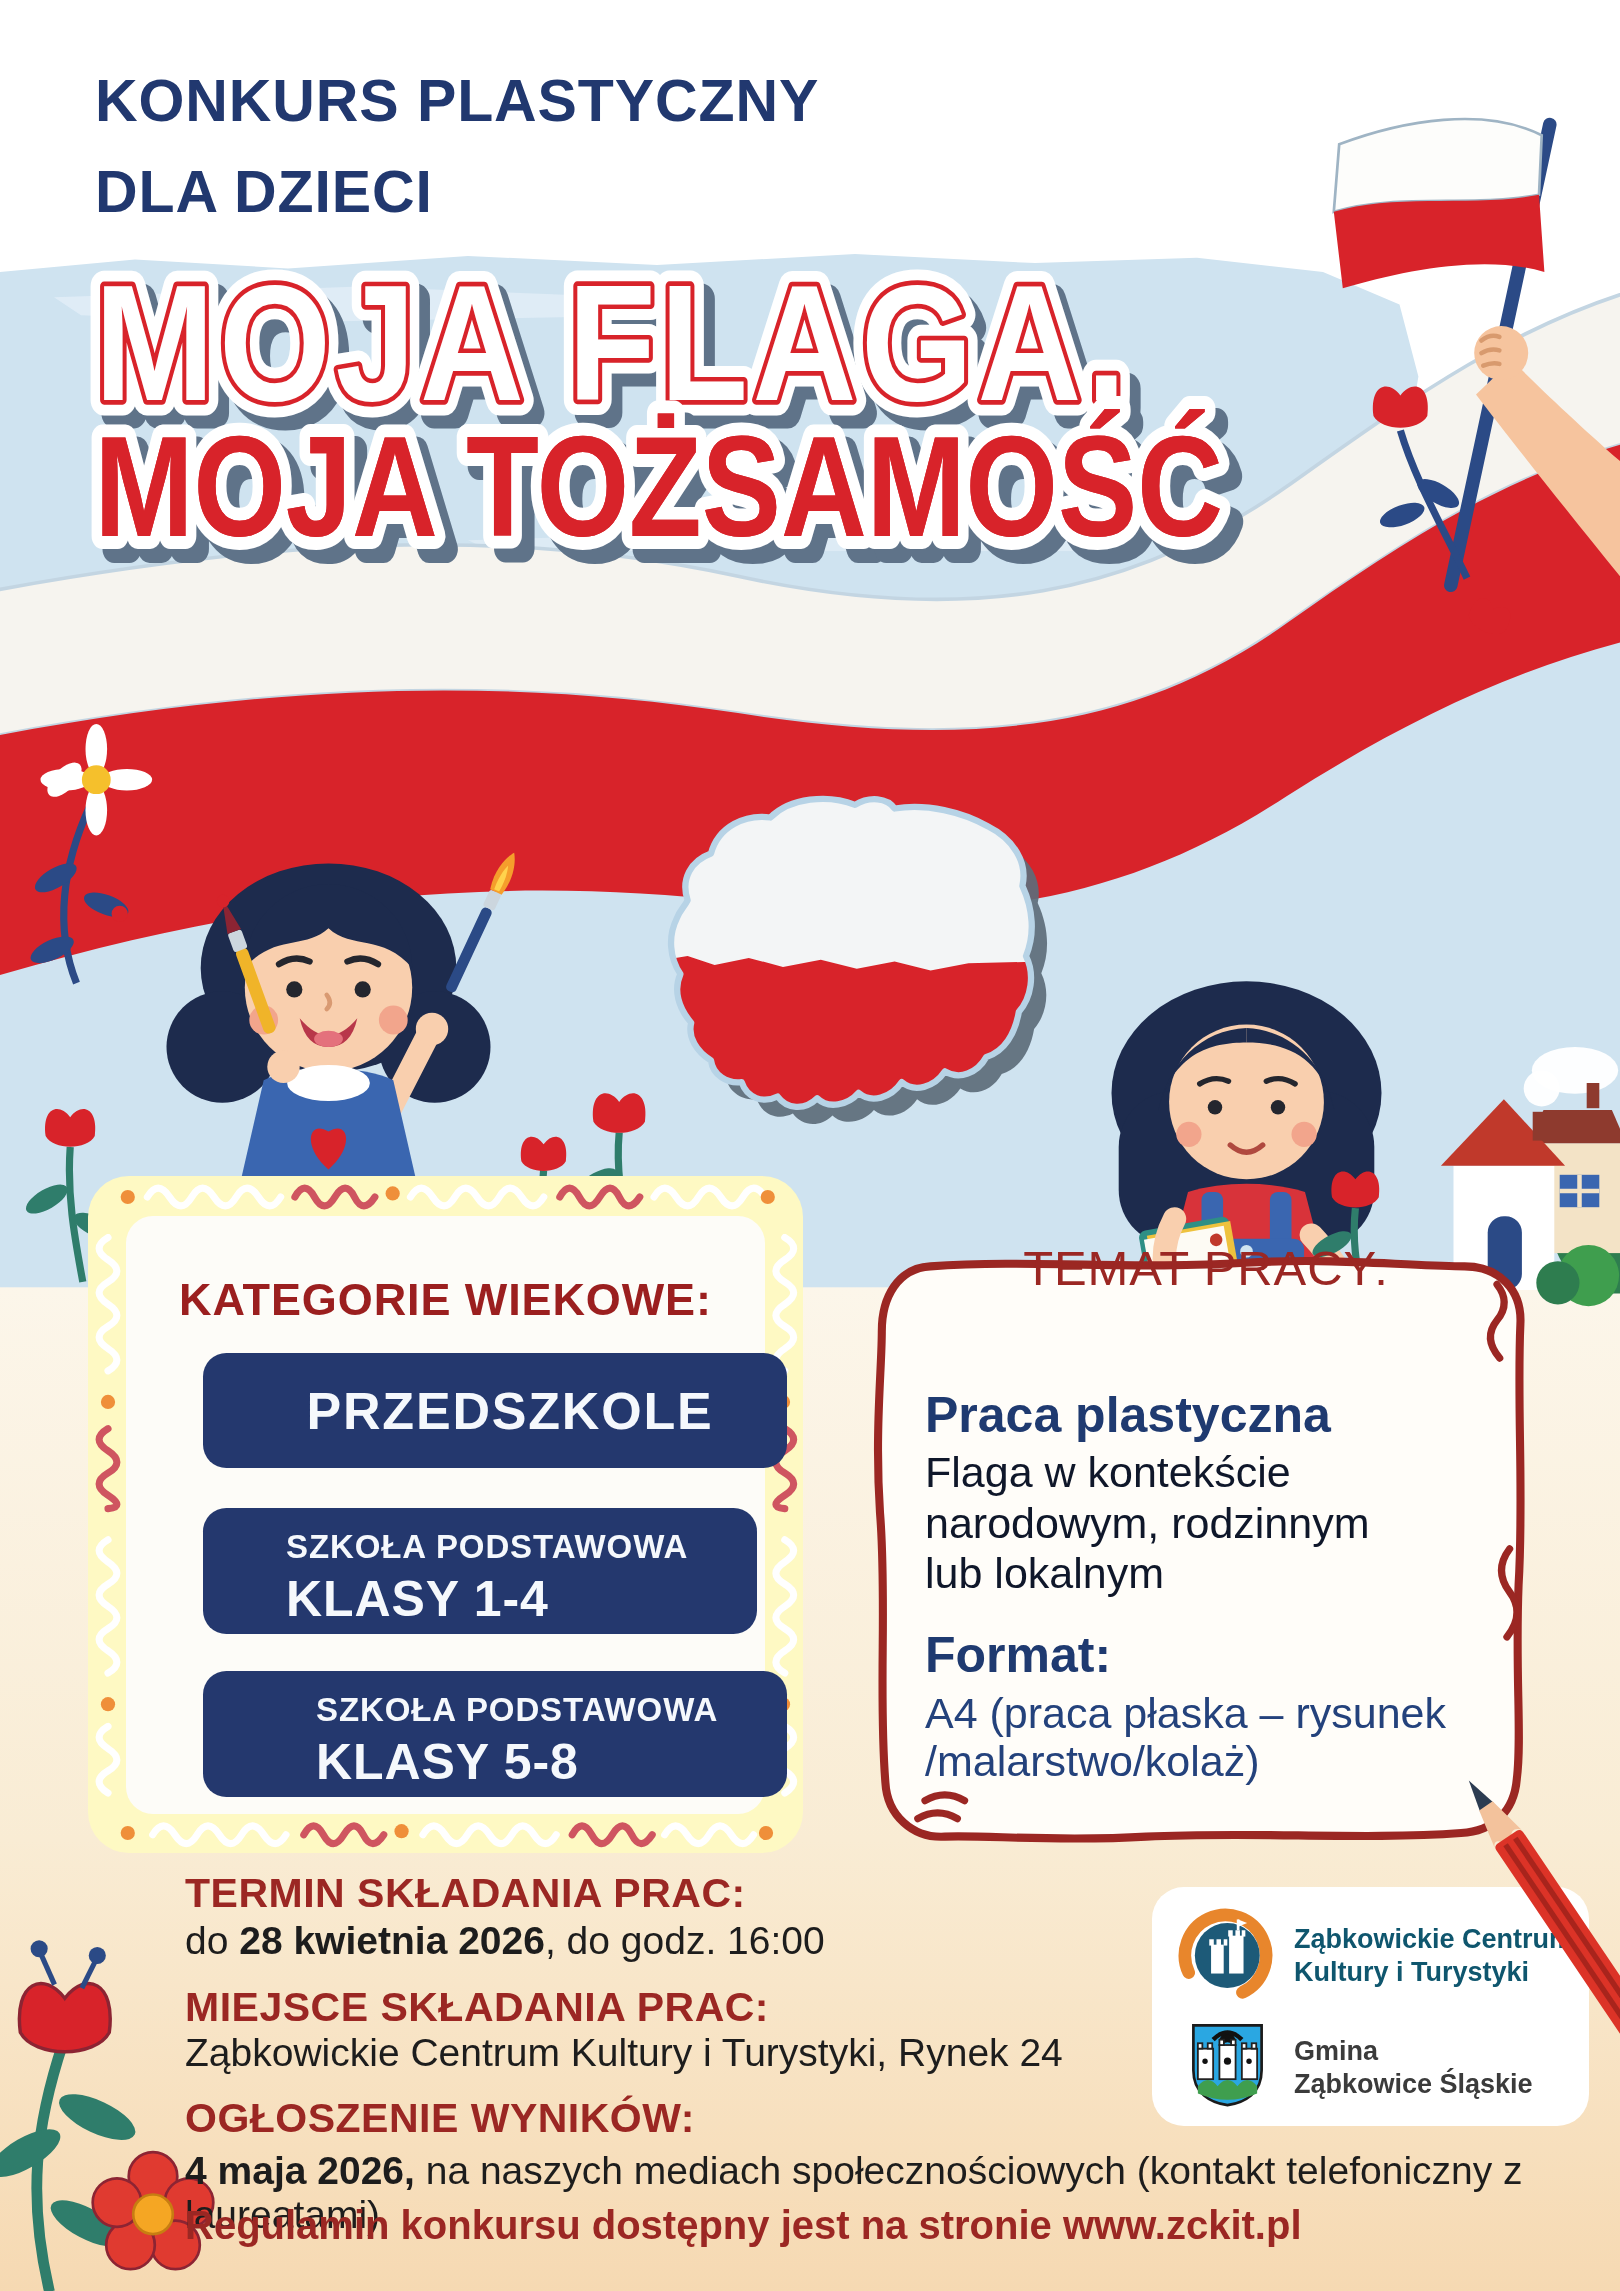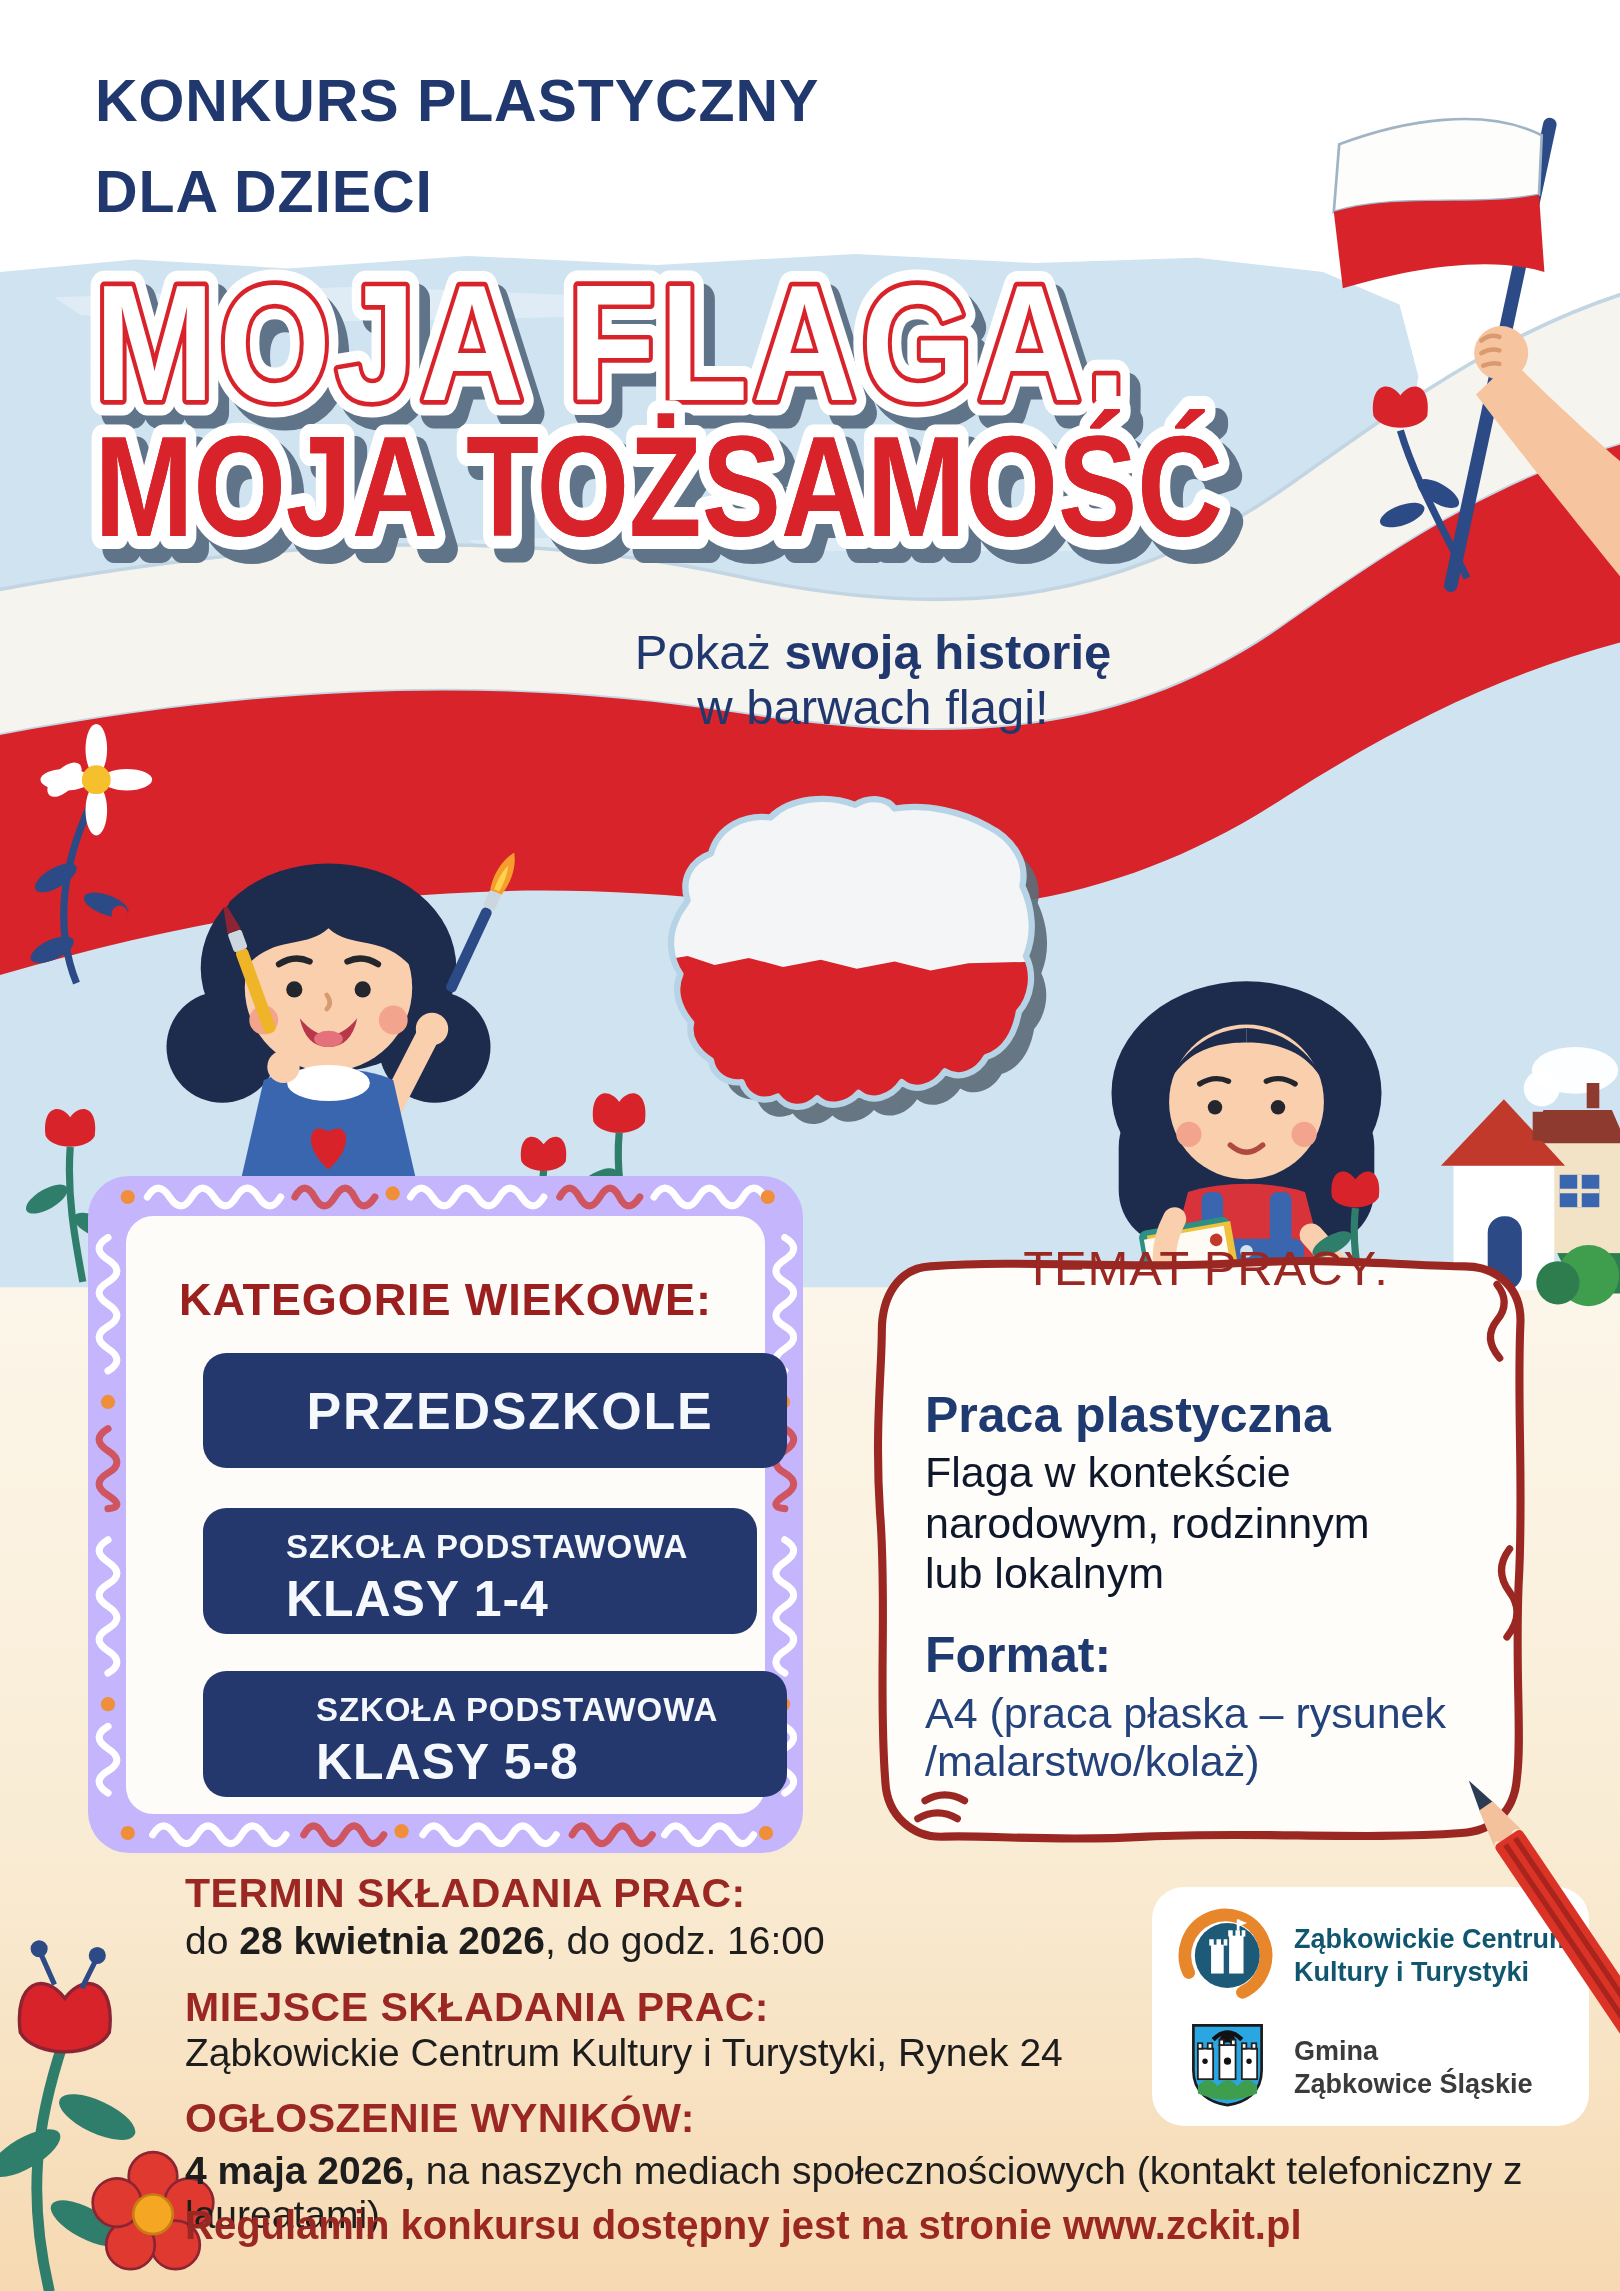--- a/index.html
+++ b/index.html
@@ -11,21 +11,21 @@
   .layer2{position:absolute;left:0;top:0;width:1620px;height:2292px;z-index:2;}
   .pencil-layer{position:absolute;left:0;top:0;width:1620px;height:2292px;z-index:4;pointer-events:none;}
 
   .kicker{left:95px;top:56px;color:#21386f;font-weight:bold;font-size:59px;line-height:1.55;letter-spacing:0.9px;}
   .title-svg{left:0;top:216px;}
 
   .subtitle{left:468px;top:625px;width:810px;text-align:center;color:#21386f;font-size:49px;line-height:1.12;}
   .subtitle b{font-weight:bold;}
 
   
-  .catbox{left:88px;top:1176px;width:715px;height:677px;background:#c4b5fd;border-radius:41px;}
+  .catbox{left:88px;top:1176px;width:715px;height:677px;background:#fef9c3;border-radius:41px;}
   .catbox-inner{position:absolute;left:38px;top:40px;width:639px;height:598px;background:#fdfcf8;border-radius:27px;}
   .cat-heading{left:0;top:58px;width:639px;text-align:center;color:#9b1f1f;font-weight:bold;font-size:45px;letter-spacing:0.9px;}
   .catbtn{position:absolute;left:77px;width:554px;background:#24386e;border-radius:23.4px;color:#f5f8fc;padding-left:30px;}
   .catbtn .one{display:block;text-align:center;font-weight:bold;font-size:52px;letter-spacing:1.8px;}
   .catbtn .school{display:block;font-weight:bold;font-size:33px;letter-spacing:0.9px;}
   .catbtn .classes{display:block;font-weight:bold;font-size:50px;letter-spacing:0.9px;}
   .deco{position:absolute;}
 
   
   .topic-border{left:867px;top:1252px;}
@@ -273,24 +273,20 @@
         <text x="105" y="178" fill="#ffffff" stroke="#ffffff" stroke-width="30" stroke-linejoin="round">MOJA FLAGA,</text>
         <text x="105" y="178" fill="#ffffff" stroke="#d8232a" stroke-width="9" paint-order="stroke" stroke-linejoin="round">MOJA FLAGA,</text>
       </g>
       <g transform="scale(1,1.2)" font-family="Liberation Sans, sans-serif" font-weight="bold" font-size="132" letter-spacing="0">
         <text x="118" y="308" fill="#5f7389" stroke="#5f7389" stroke-width="26" stroke-linejoin="round">MOJA TOŻSAMOŚĆ</text>
         <text x="105" y="296" fill="#d8232a" stroke="#ffffff" stroke-width="24" paint-order="stroke" stroke-linejoin="round">MOJA TOŻSAMOŚĆ</text>
         <text x="105" y="296" fill="#d8232a">MOJA TOŻSAMOŚĆ</text>
       </g>
     </svg>
 
-    <div class="abs subtitle">
-      <div><span>Pokaż </span><b>swoją historię</b></div>
-      <div>w barwach flagi!</div>
-    </div>
 
     <div class="abs catbox">
       <svg class="deco" style="left:25px;top:5.4px;" width="666" height="32" viewBox="0 0 740 36">
         <circle cx="12" cy="18" r="8" fill="#ef8f3a"></circle>
         <path transform="translate(34,6)" d="M0,12 Q12,-8 25,12 T50,12 T75,12 T100,12 T125,12 T150,12" stroke="#ffffff" stroke-width="8" fill="none" stroke-linecap="round"></path>
         <path transform="translate(200,6)" d="M0,12 Q11,-8 22,12 T45,12 T67,12 T90,12" stroke="#cf5560" stroke-width="8" fill="none" stroke-linecap="round"></path>
         <circle cx="310" cy="14" r="8" fill="#ef8f3a"></circle>
         <path transform="translate(330,6)" d="M0,12 Q12,-8 25,12 T50,12 T75,12 T100,12 T125,12 T150,12" stroke="#ffffff" stroke-width="8" fill="none" stroke-linecap="round"></path>
         <path transform="translate(498,6)" d="M0,12 Q11,-8 22,12 T45,12 T67,12 T90,12" stroke="#cf5560" stroke-width="8" fill="none" stroke-linecap="round"></path>
         <path transform="translate(604,6)" d="M0,12 Q12,-8 25,12 T50,12 T75,12 T100,12 T125,12" stroke="#ffffff" stroke-width="8" fill="none" stroke-linecap="round"></path>

